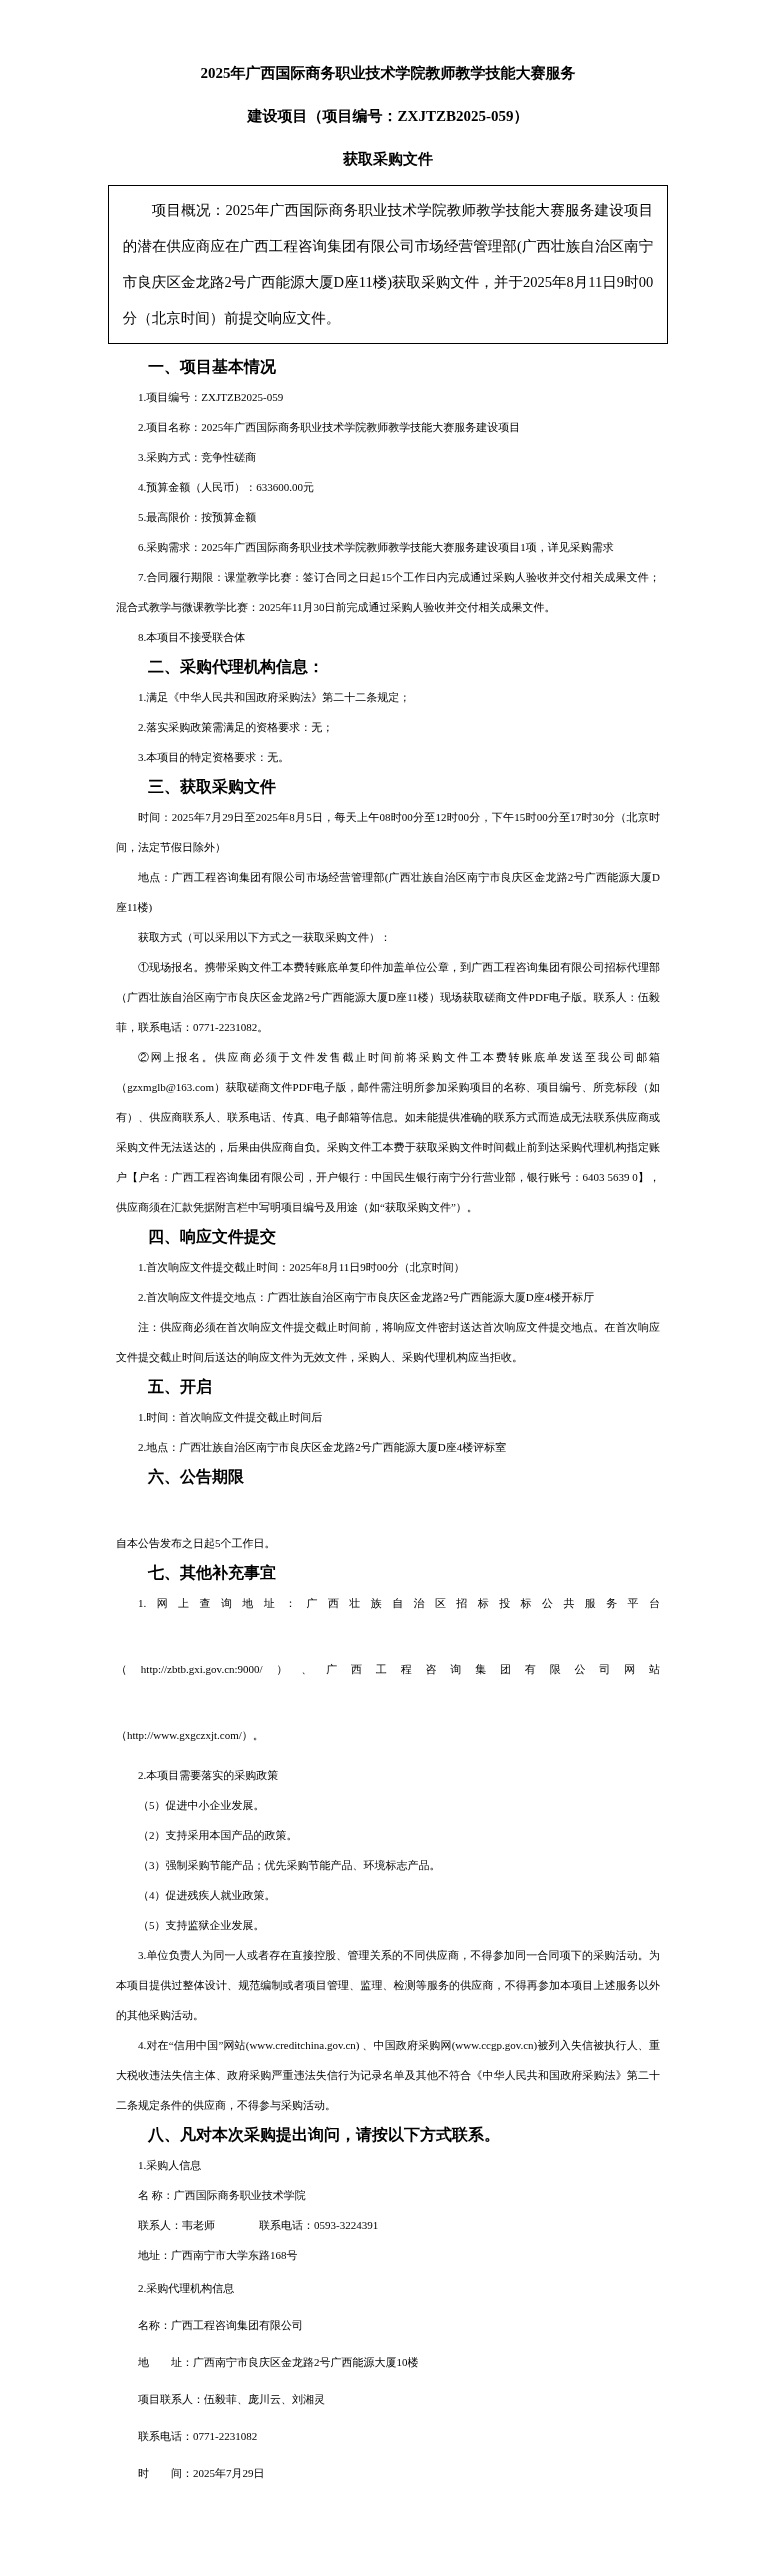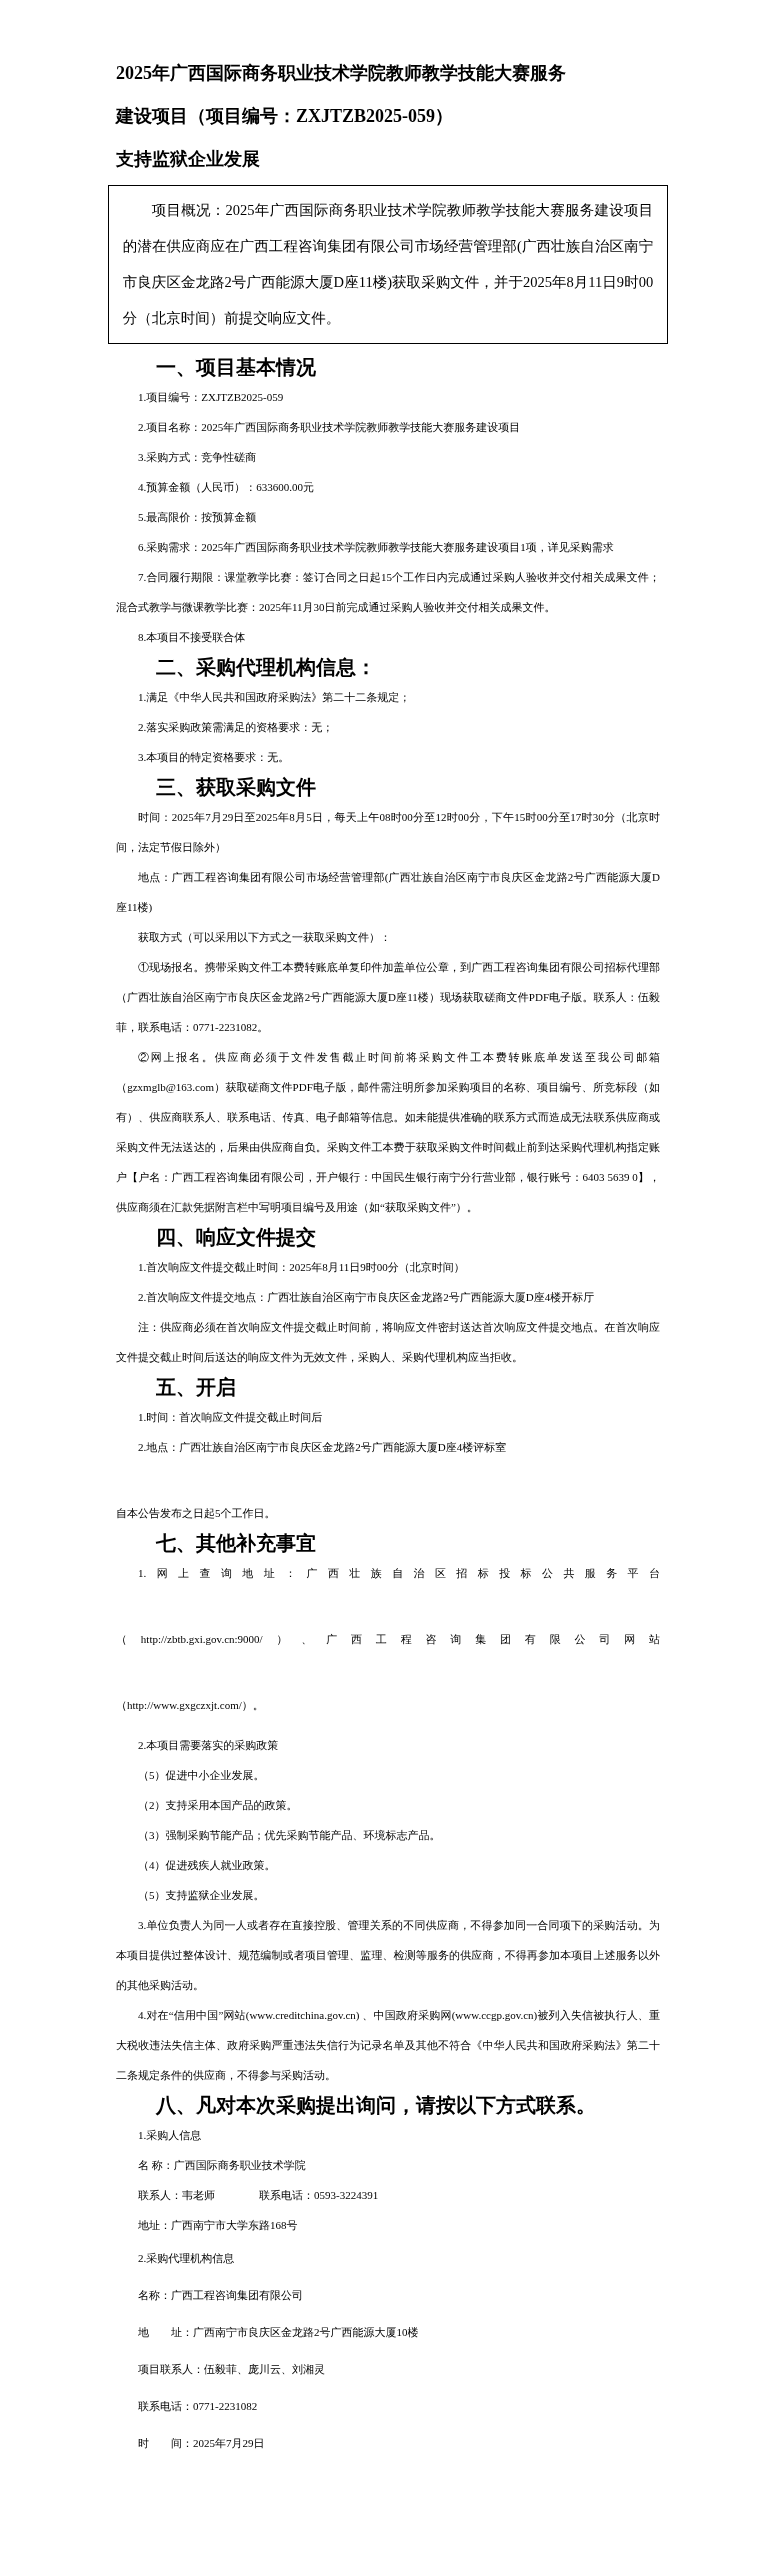--- a/index.html
+++ b/index.html
@@ -4,35 +4,35 @@
 <style>
   * { margin: 0; padding: 0; box-sizing: border-box; }
   html, body { background: #ffffff; }
   body { width: 776px; font-family: "Liberation Serif", "DejaVu Serif", serif; color: #000; }
   .page {
     width: 776px;
     min-height: 2576px;
     background: #fff;
     padding: 52px 116px 29px 116px;
   }
-  .title { font-weight: bold; font-size: 18px; line-height: 43px; margin-bottom: 3.9px; }
+  .title { text-align: center; font-weight: bold; font-size: 15px; line-height: 43px; margin-bottom: 3.9px; }
   .tline { display: block; }
   .overview-box {
     border: 1.5px solid #000;
     margin: 3.9px -7.8px 7.8px -7.8px;
     padding: 5.8px 13.6px 7.8px 13.6px;
   }
   .overview-text {
     font-size: 14.5px;
     line-height: 36px;
     text-indent: 2em;
     text-align: justify;
   }
   .sec-heading {
-    font-size: 20px;
+    font-size: 16px;
     font-weight: bold;
     text-indent: 2em;
     line-height: 30px;
     text-align: left;
   }
   p.line {
     font-size: 11px;
     line-height: 30px;
     text-indent: 2em;
     text-align: justify;
@@ -43,21 +43,21 @@
   .agency p.line { line-height: 37px; }
 </style>
 </head>
 <body>
 
 <div class="page">
 
   <h1 class="title">
     <span class="tline">2025年广西国际商务职业技术学院教师教学技能大赛服务</span>
     <span class="tline">建设项目（项目编号：ZXJTZB2025-059）</span>
-    <span class="tline">支持监狱企业发展</span>
+    <span class="tline">获取采购文件</span>
   </h1>
 
   <div class="overview-box">
     <p class="overview-text">项目概况：2025年广西国际商务职业技术学院教师教学技能大赛服务建设项目的潜在供应商应在广西工程咨询集团有限公司市场经营管理部(广西壮族自治区南宁市良庆区金龙路2号广西能源大厦D座11楼)获取采购文件，并于2025年8月11日9时00分（北京时间）前提交响应文件。</p>
   </div>
 
   <div class="section">
     <h2 class="sec-heading">一、项目基本情况</h2>
     <p class="line">1.项目编号：ZXJTZB2025-059</p>
     <p class="line">2.项目名称：2025年广西国际商务职业技术学院教师教学技能大赛服务建设项目</p>
@@ -92,20 +92,21 @@
     <p class="line">注：供应商必须在首次响应文件提交截止时间前，将响应文件密封送达首次响应文件提交地点。在首次响应文件提交截止时间后送达的响应文件为无效文件，采购人、采购代理机构应当拒收。</p>
   </div>
 
   <div class="section">
     <h2 class="sec-heading">五、开启</h2>
     <p class="line">1.时间：首次响应文件提交截止时间后</p>
     <p class="line">2.地点：广西壮族自治区南宁市良庆区金龙路2号广西能源大厦D座4楼评标室</p>
   </div>
 
   <div class="section">
+    <h2 class="sec-heading">六、公告期限</h2>
     <p class="line noindent">自本公告发布之日起5个工作日。</p>
   </div>
 
   <div class="section">
     <h2 class="sec-heading">七、其他补充事宜</h2>
     <p class="line force-just">1.网上查询地址：广西壮族自治区招标投标公共服务平台</p>
     <p class="line noindent force-just">（http://zbtb.gxi.gov.cn:9000/）、广西工程咨询集团有限公司网站</p>
     <p class="line noindent">（http://www.gxgczxjt.com/）。</p>
     <p class="line gap-before">2.本项目需要落实的采购政策</p>
     <p class="line">（5）促进中小企业发展。</p>

